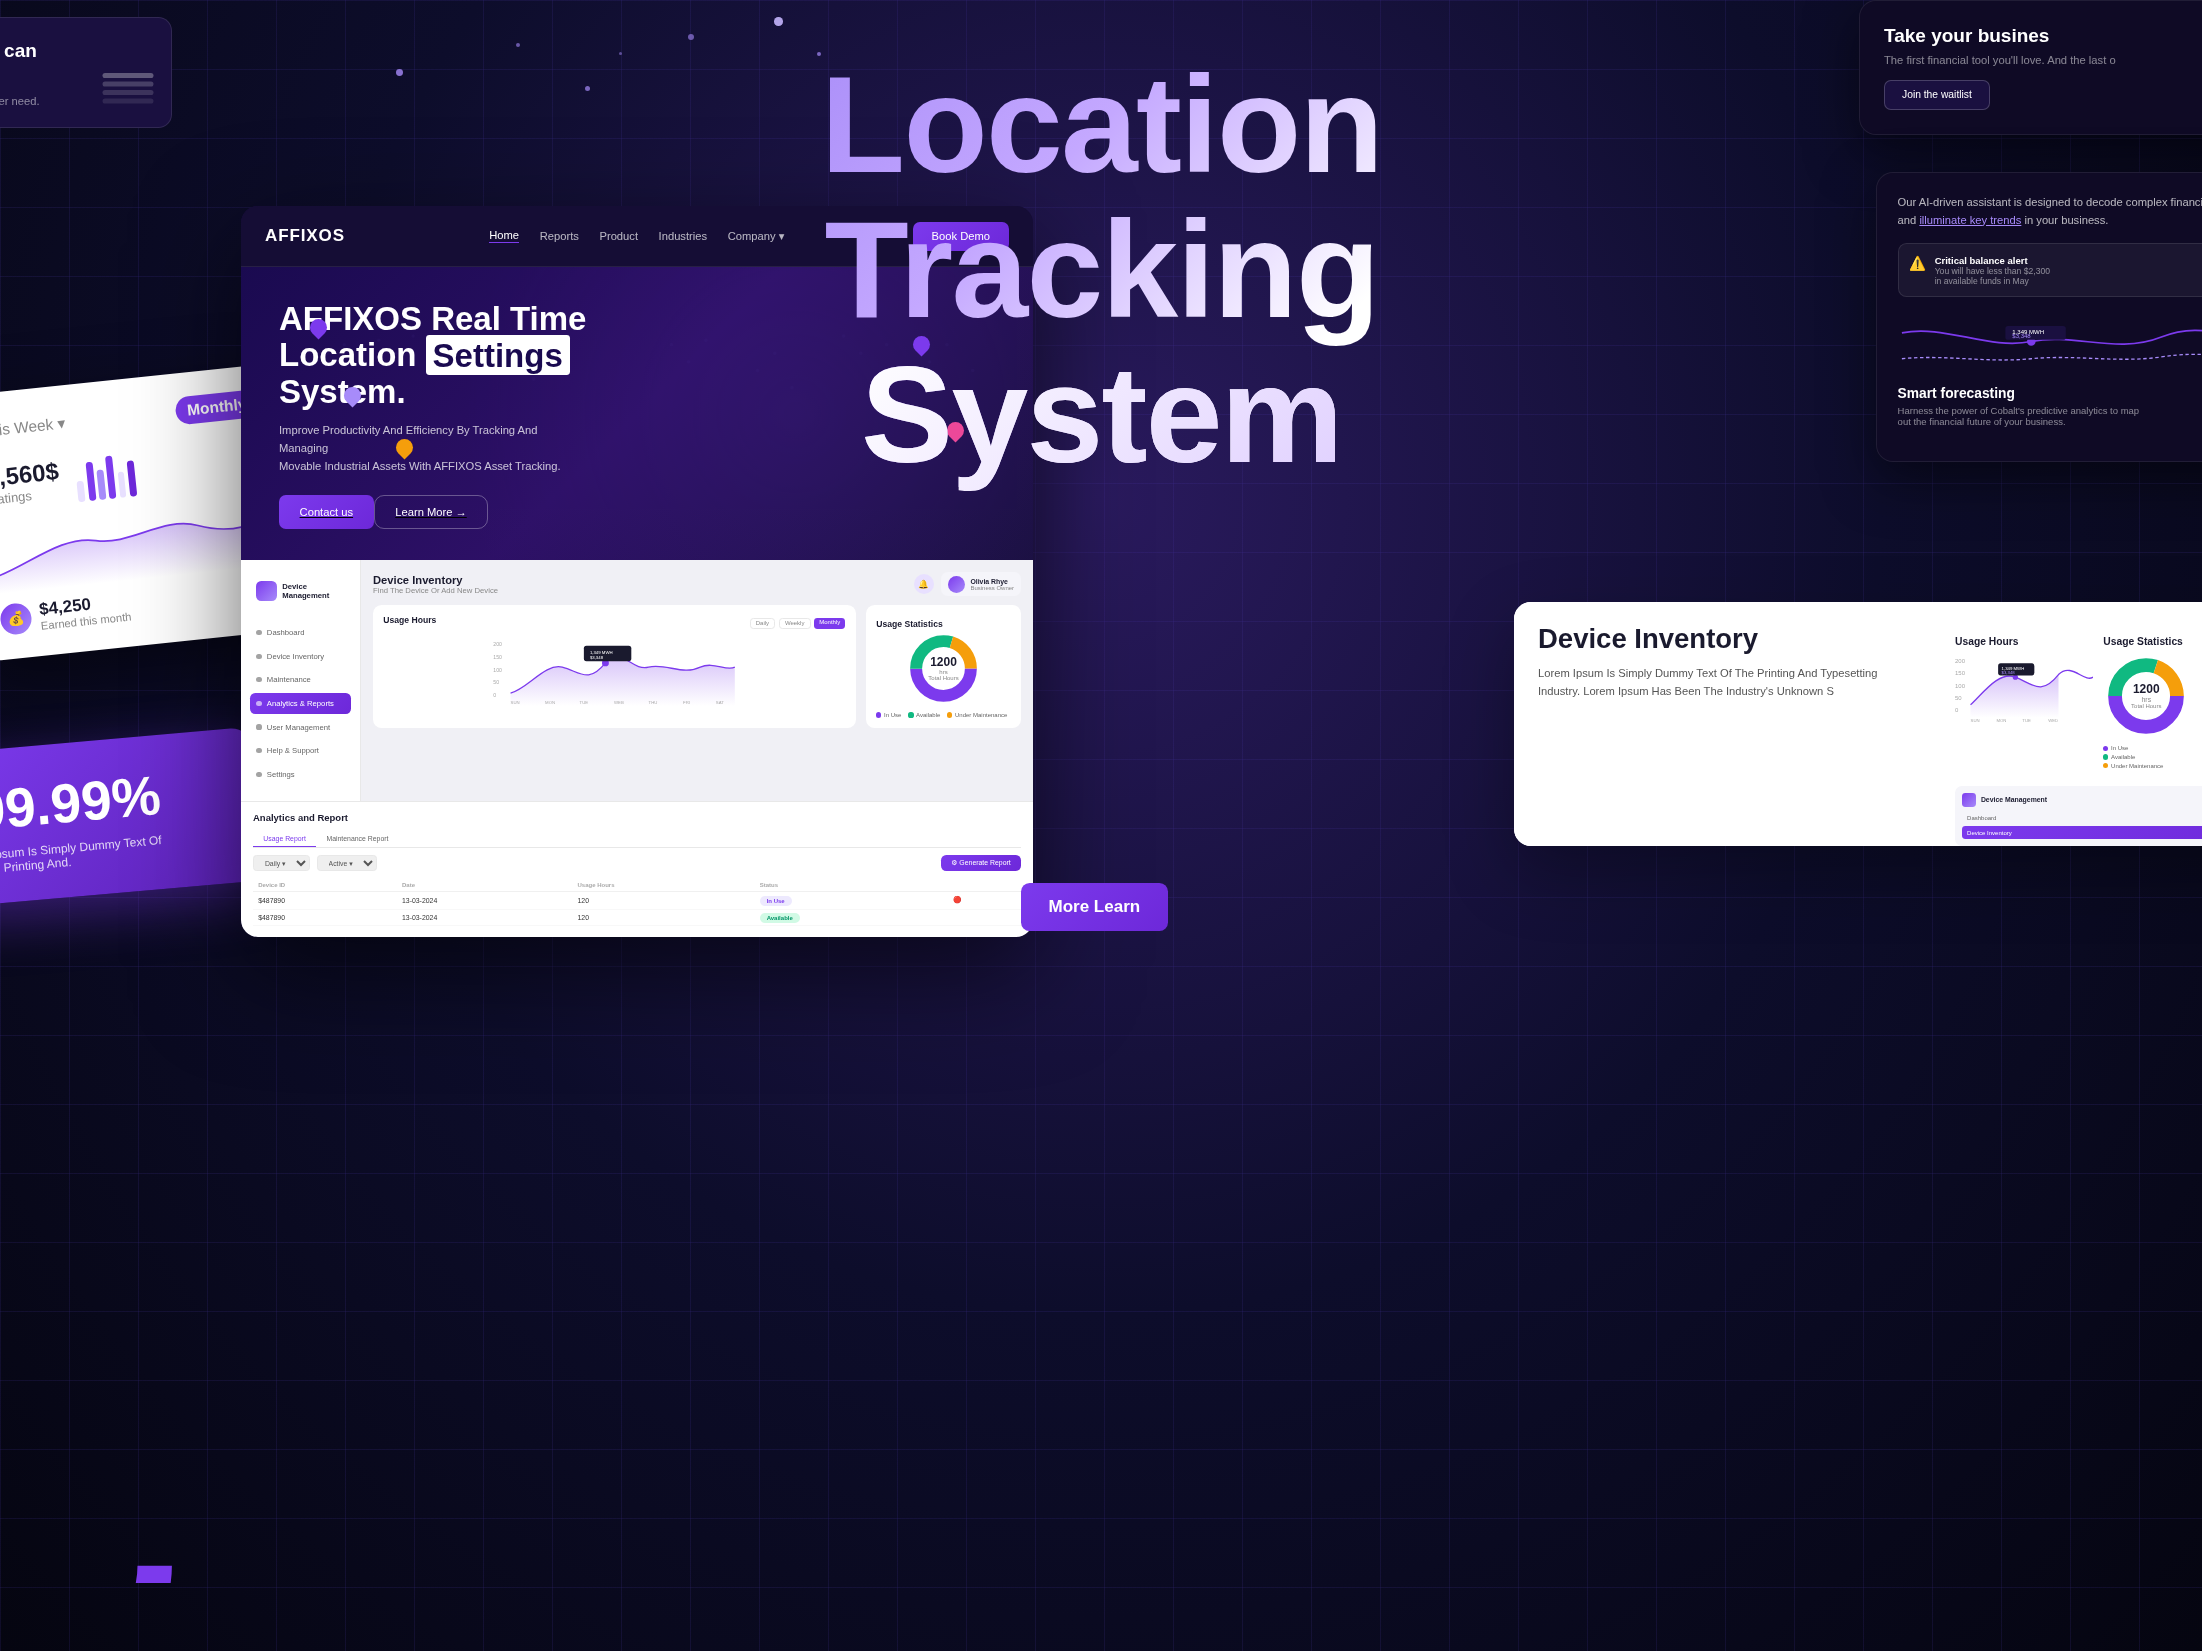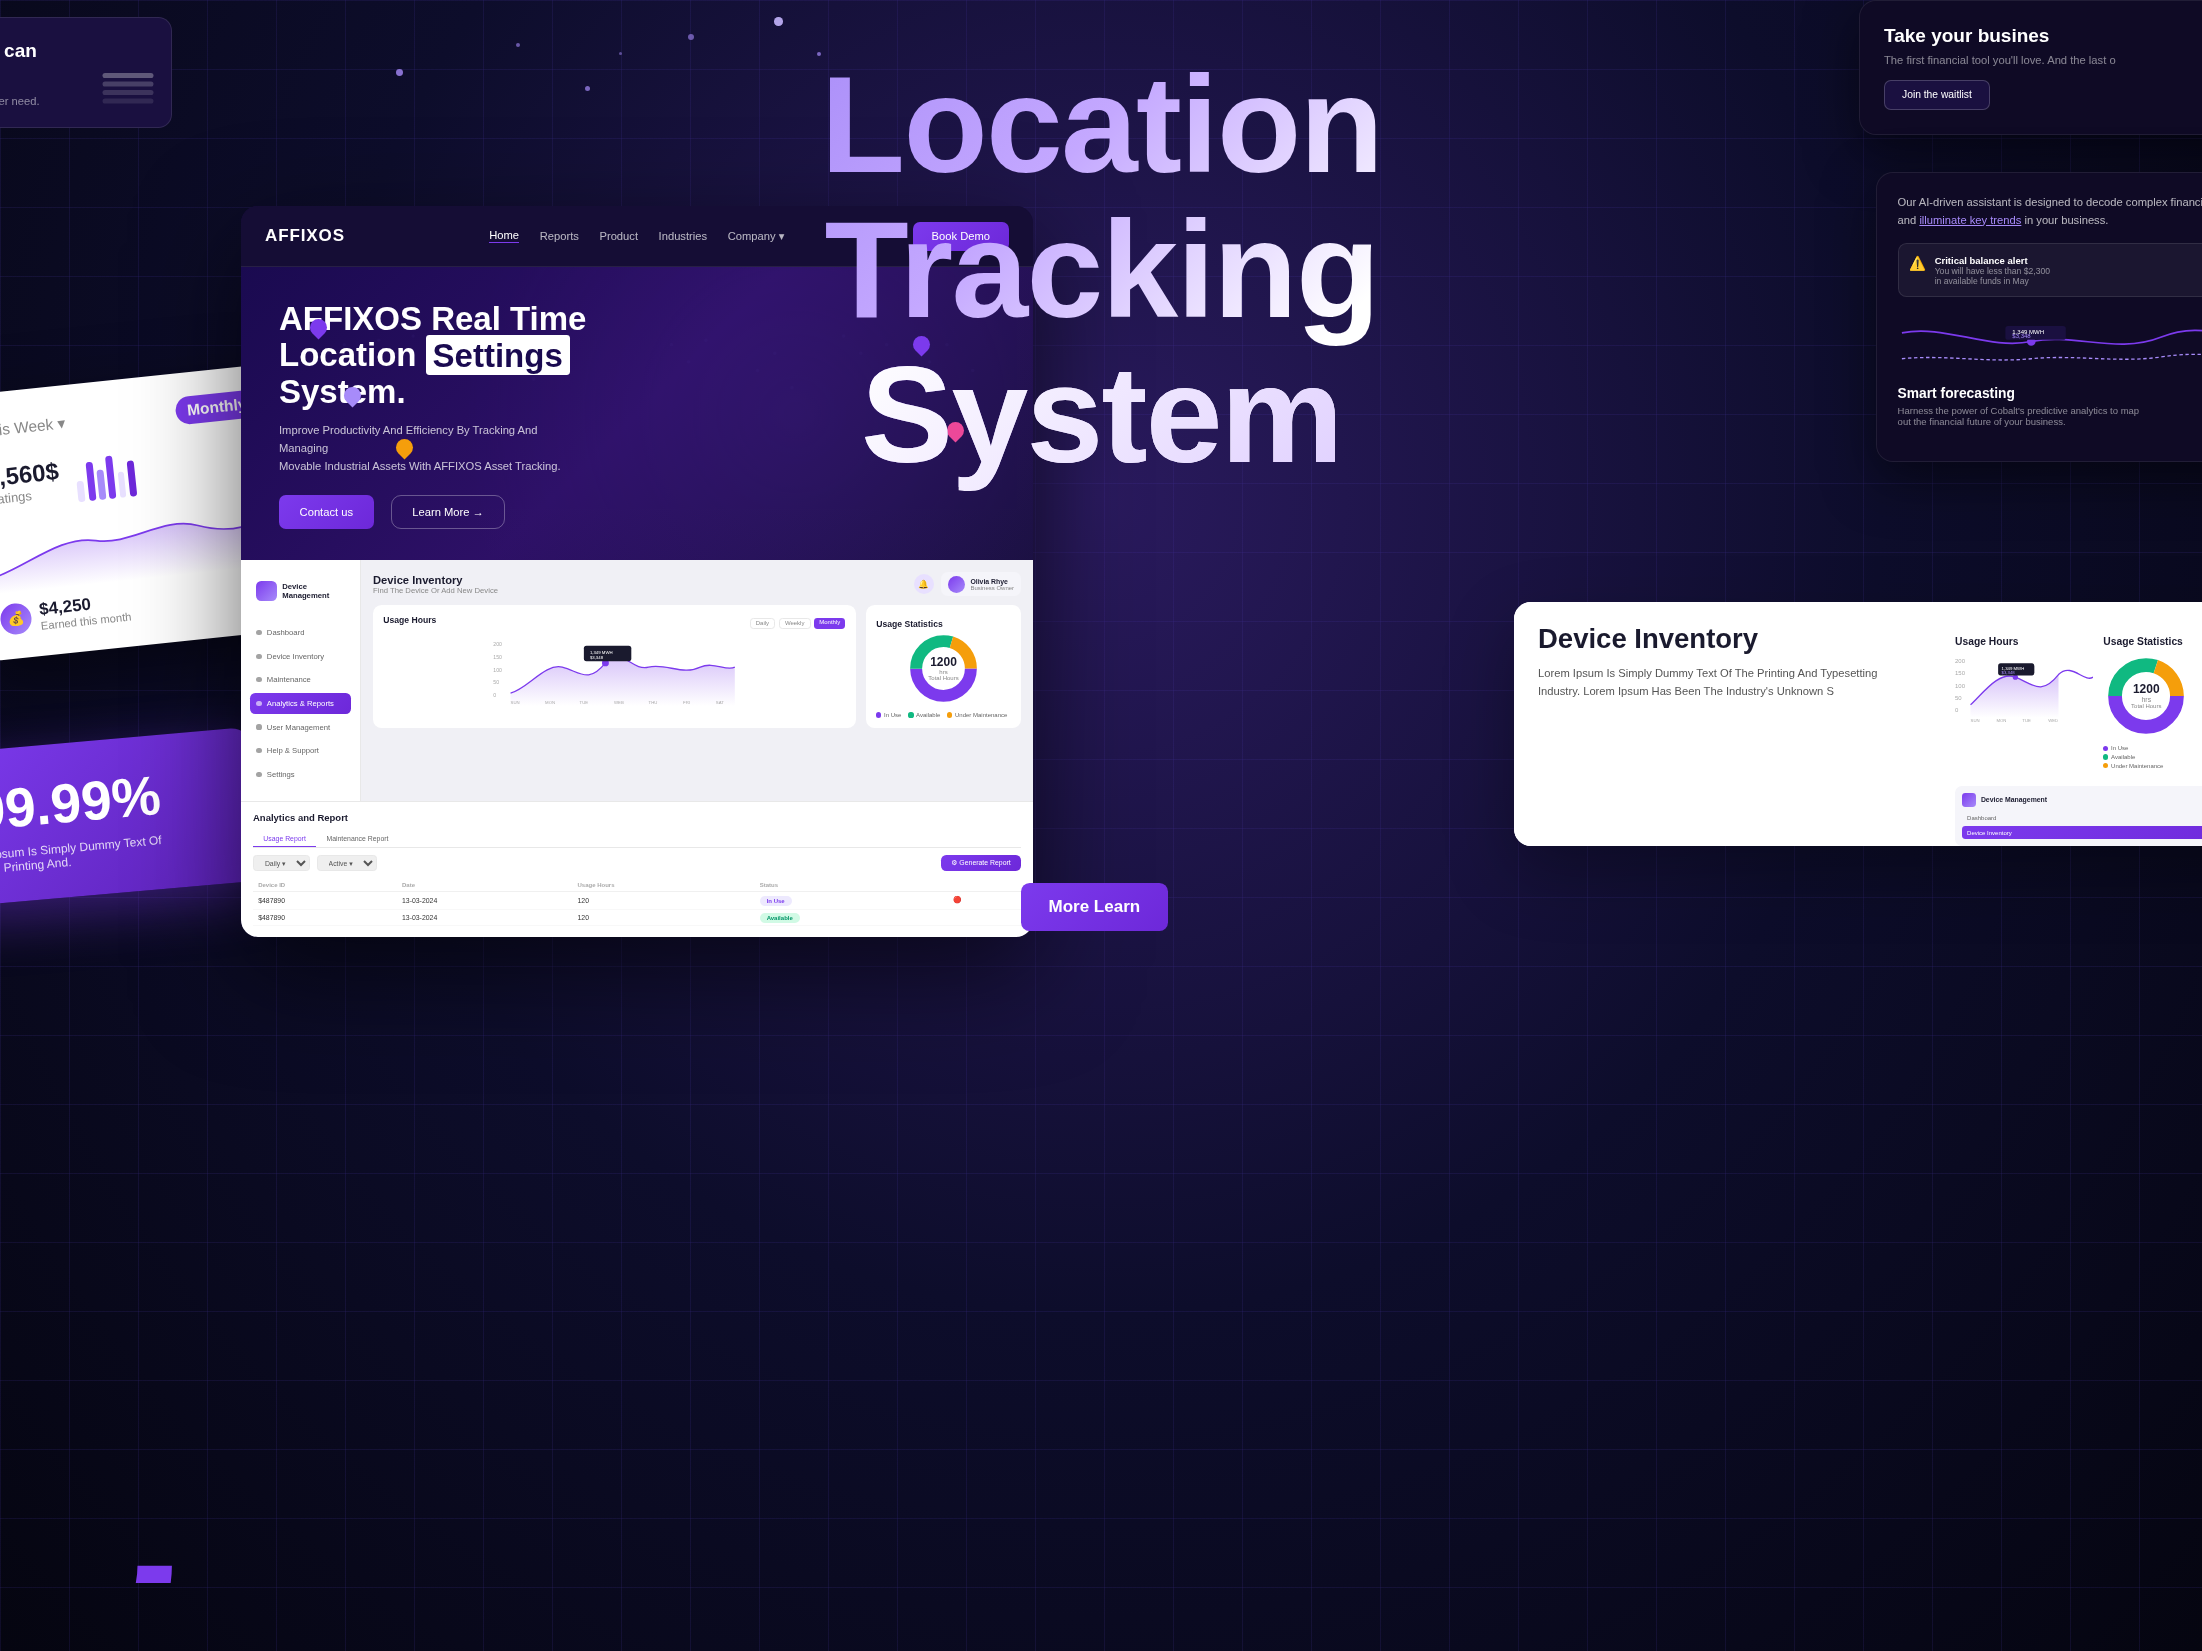--- a/index.html
+++ b/index.html
@@ -285,23 +285,24 @@
       font-size: 11.2px;
       line-height: 1.6;
       max-width: 310px;
       margin-bottom: 19px;
       position: relative;
       z-index: 2;
     }
 
     .hero-buttons {
       display: flex;
-      gap: 17px;
+      gap: 0;
       position: relative;
       z-index: 2;
+      text-decoration: underline;
     }
 
     .btn-contact {
       background: linear-gradient(135deg, #7c3aed, #6d28d9);
       color: white;
       border: none;
       padding: 10.3px 20.6px;
       border-radius: 6.9px;
       font-size: 11.2px;
       cursor: pointer;

